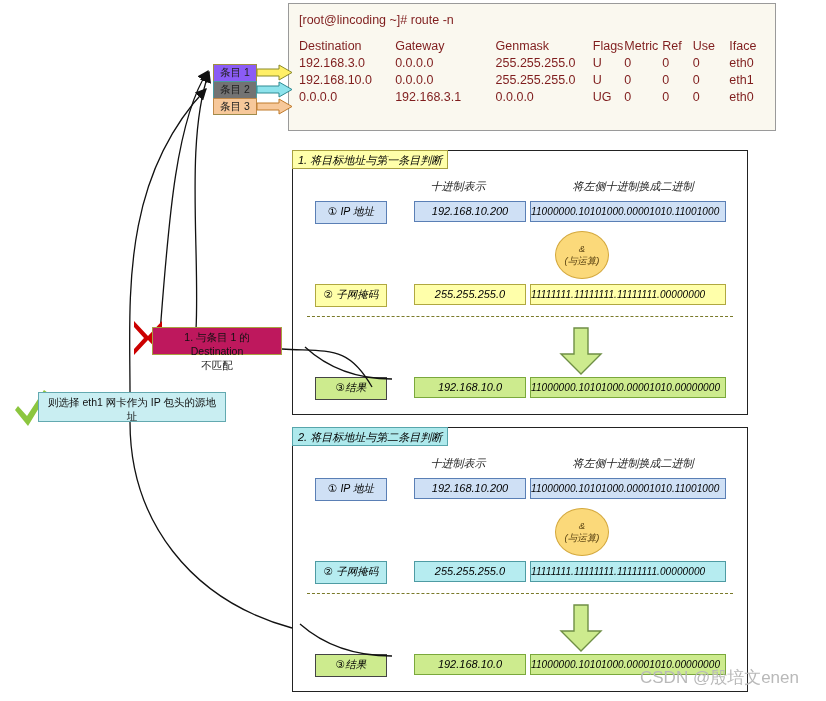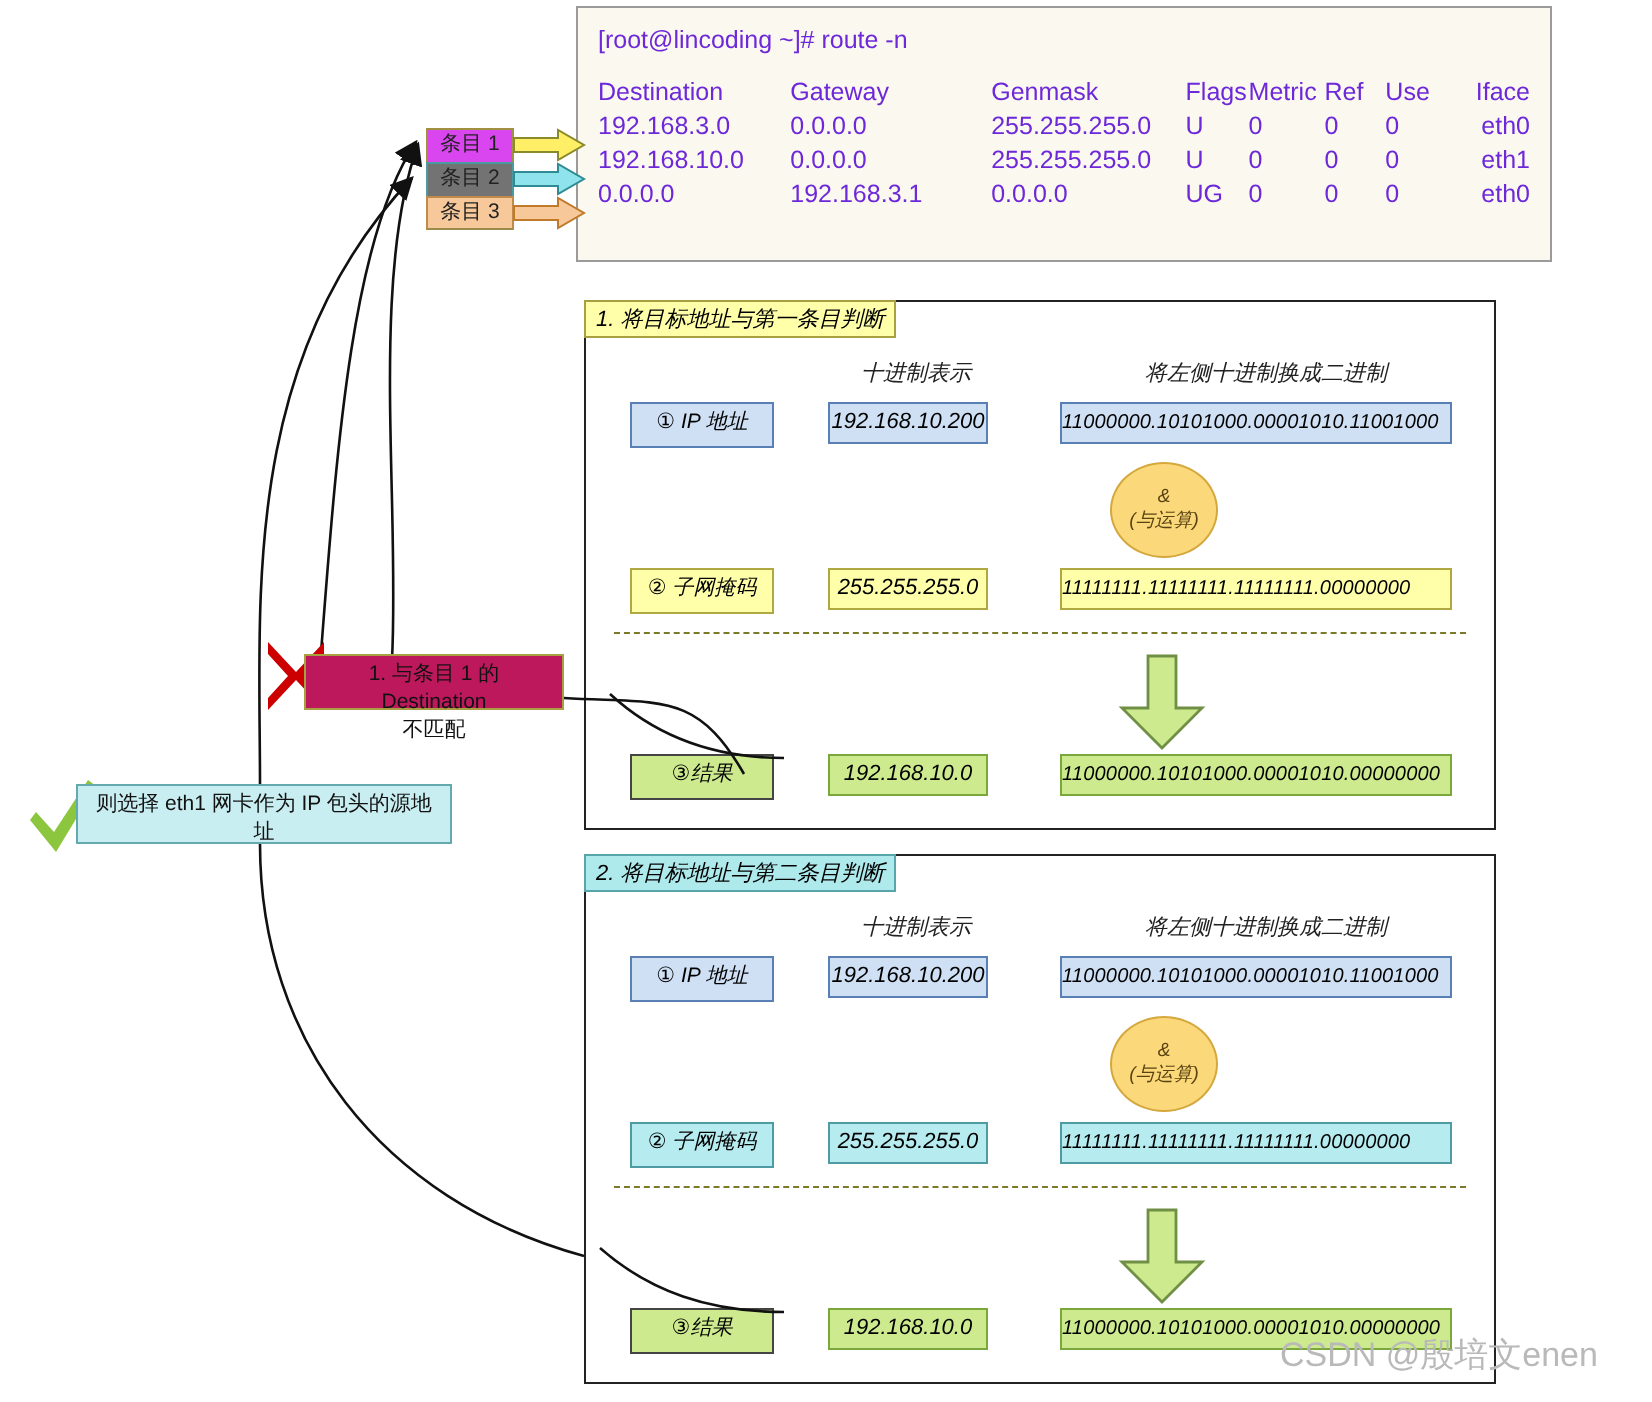--- a/index.html
+++ b/index.html
@@ -9,44 +9,44 @@
     font-family:"Liberation Sans","DejaVu Sans",sans-serif;
     color:#000;
   }
   .abs{position:absolute;}
 
   
   #terminal{
     left:288px;top:3px;width:488px;height:128px;
     background:#faf8ef;border:1px solid #9a9a9a;
     box-sizing:border-box;padding:8px 10px 0 10px;
-    font-size:12.5px;line-height:17px;color:#6d28d9;
+    font-size:12.5px;line-height:17px;color:#7f1d1d;
   }
   #terminal .blank{height:9px;}
   .tbl{border-collapse:collapse;}
   .tbl td{padding:0;white-space:pre;font-size:12.5px;line-height:17px;}
   .c-dest{width:108px;}
   .c-gw{width:118px;}
   .c-gm{width:106px;}
   .c-flags{width:32px;}
   .c-metric{width:40px;}
   .c-ref{width:36px;}
   .c-use{width:44px;}
-  .c-iface{width:40px;text-align:right;}
+  .c-iface{width:40px;}
 
   
   #entries{left:213px;top:64px;width:44px;}
   .entry{
     width:44px;height:17px;box-sizing:border-box;
     border:1px solid #9b8b4a;border-bottom:none;
     font-size:10.5px;line-height:15px;text-align:center;
     color:#222;
   }
   .entry.last{border-bottom:1px solid #9b8b4a;}
-  .e1{background:#d946ef;border-color:#a09040;}
+  .e1{background:#8b5cf6;border-color:#a09040;}
   .e2{background:#737373;border-color:#4a9aa0;}
   .e3{background:#f7c89a;border-color:#c08a4a;}
 
   
   .fatarrow{height:17px;width:36px;}
 
   
   .panel{
     border:1.5px solid #222;background:#fff;box-sizing:border-box;font-style:italic;
   }
@@ -65,21 +65,21 @@
   }
   .ch-dec{left:100px;top:28px;width:130px;}
   .ch-bin{left:240px;top:28px;width:200px;}
 
   .row{position:absolute;left:0;width:100%;height:22px;}
   .lbl{
     position:absolute;left:22px;width:72px;height:23px;box-sizing:border-box;
     font-size:10.5px;line-height:19px;text-align:center;border:1px solid #5a7fb5;
   }
   .dec{
-    position:absolute;left:121px;width:80px;height:21px;box-sizing:border-box;
+    position:absolute;left:121px;width:112px;height:21px;box-sizing:border-box;
     font-size:11px;line-height:19px;text-align:center;border:1px solid #5a7fb5;
   }
   .bin{
     position:absolute;left:237px;width:196px;height:21px;box-sizing:border-box;
     font-size:10px;line-height:19px;text-align:left;border:1px solid #5a7fb5;
     letter-spacing:0.1px;
   }
   
   .blue .lbl,.blue .dec,.blue .bin{background:#cfe0f5;border-color:#5a7fb5;}
   

